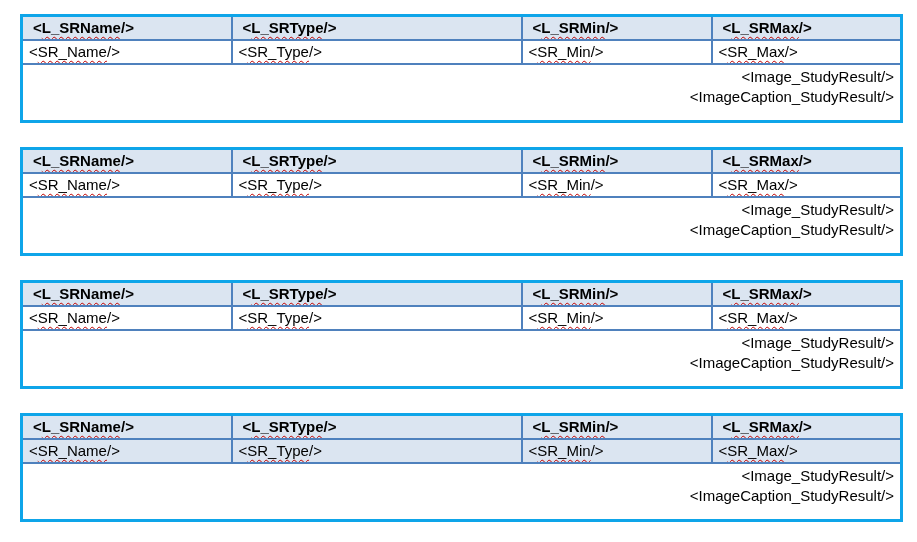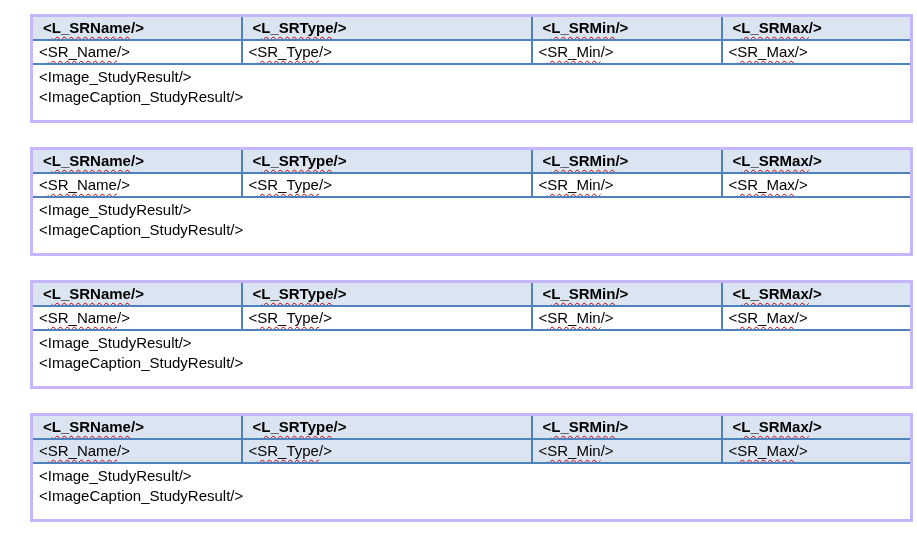--- a/index.html
+++ b/index.html
@@ -20,22 +20,22 @@
     color: #376092;
     letter-spacing: 0.3px;
     line-height: 28px;
     margin: 0 0 24px 0;
   }
 
   table.sr {
     border-collapse: collapse;
     table-layout: fixed;
     width: 880px;
-    margin: 0 0 24px 12px;
-    border: 3px solid #c4b5fd;
+    margin: 0 0 24px 2px;
+    border: 3px solid #0ea5e9;
   }
   table.sr td {
     border: 2px solid #4F81BD;
     font-size: 15px;
     line-height: 19px;
     padding: 1px 6px 2px 6px;
     overflow: hidden;
     white-space: nowrap;
   }
   col.c1 { width: 210px; }
@@ -45,21 +45,21 @@
 
   tr.hdr td {
     background: #DBE5F1;
     font-weight: bold;
     padding-left: 10px;
   }
   tr.fld td { background: #ffffff; }
   tr.fld.shaded td { background: #DBE5F1; }
 
   tr.imgrow td {
-    text-align: left;
+    text-align: right;
     padding: 2px 6px 13px 6px;
     white-space: normal;
   }
   .imgline { line-height: 20px; }
 
   .sq {
     text-decoration: underline;
     text-decoration-style: wavy;
     text-decoration-color: #C00000;
     text-decoration-thickness: 1px;

